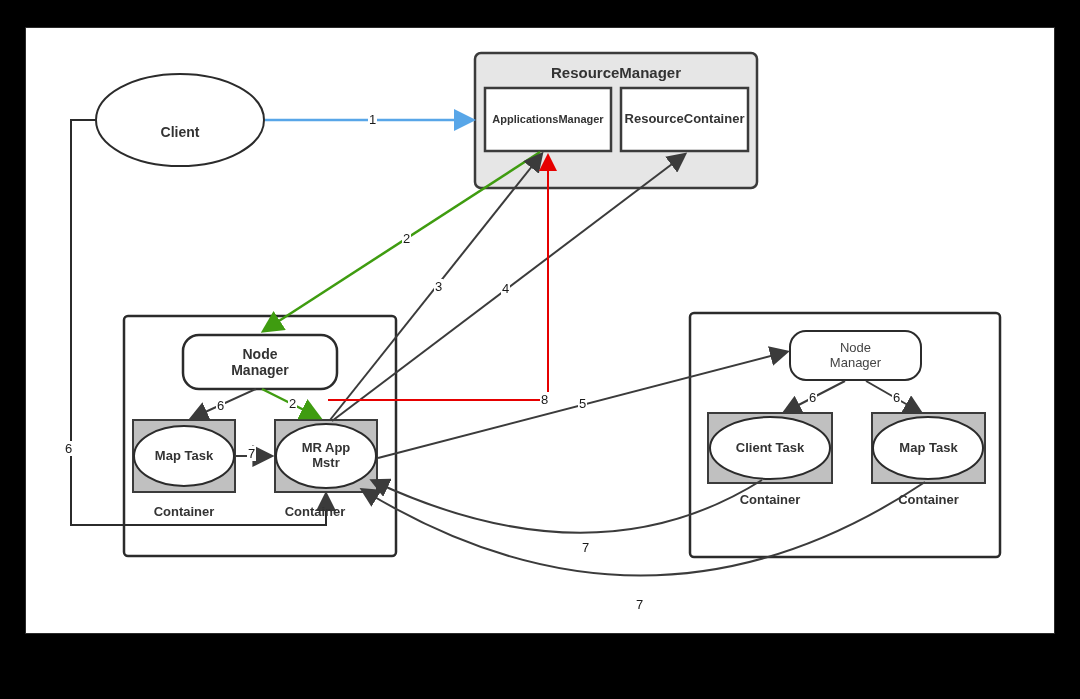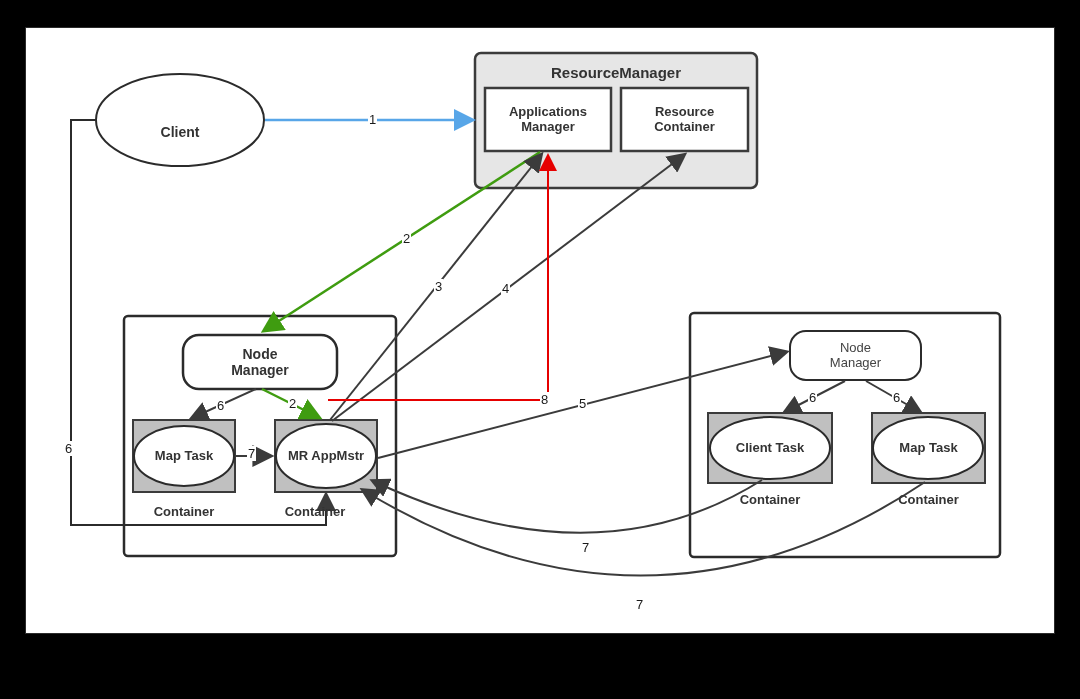--- a/index.html
+++ b/index.html
@@ -87,41 +87,41 @@
 
     <path d="M866,381 L920,412" stroke="#3b3b3b" stroke-width="2" fill="none" marker-end="url(#ahK)"></path>
 
     <path d="M762,480 Q595,585 373,481" stroke="#3b3b3b" stroke-width="2" fill="none" marker-end="url(#ahK)"></path>
 
     <path d="M925,482 Q650,665 363,490" stroke="#3b3b3b" stroke-width="2" fill="none" marker-end="url(#ahK)"></path>
   </svg>
 
   <div class="nodetext bold" style="left:475px;top:60px;width:282px;height:26px;font-size:15px;">ResourceManager</div>
 
-  <div class="nodetext bold" style="left:485px;top:88px;width:126px;height:63px;font-size:13px;flex-direction:column;">
+  <div class="nodetext bold" style="left:485px;top:88px;width:126px;height:63px;font-size:11px;flex-direction:row;">
     <span>Applications</span>
     <span>Manager</span>
   </div>
 
-  <div class="nodetext bold" style="left:621px;top:88px;width:127px;height:63px;font-size:13px;flex-direction:column;">
+  <div class="nodetext bold" style="left:621px;top:88px;width:127px;height:63px;font-size:13px;flex-direction:row;">
     <span>Resource</span>
     <span>Container</span>
   </div>
 
   <div class="nodetext bold" style="left:96px;top:112px;width:168px;height:40px;font-size:14px;">Client</div>
 
   <div class="nodetext bold" style="left:183px;top:335px;width:154px;height:54px;font-size:14px;flex-direction:column;">
     <span>Node</span>
     <span>Manager</span>
   </div>
 
   <div class="nodetext bold" style="left:134px;top:440px;width:100px;height:32px;font-size:13px;">Map Task</div>
   <div class="nodetext bold" style="left:133px;top:500px;width:102px;height:24px;font-size:13px;">Container</div>
 
-  <div class="nodetext bold" style="left:276px;top:434px;width:100px;height:44px;font-size:13px;flex-direction:row;">
+  <div class="nodetext bold" style="left:276px;top:434px;width:100px;height:44px;font-size:13px;flex-direction:column;">
     <span>MR App</span>
     <span>Mstr</span>
   </div>
   <div class="nodetext bold" style="left:264px;top:500px;width:102px;height:24px;font-size:13px;">Container</div>
 
   <div class="nodetext light" style="left:790px;top:331px;width:131px;height:49px;font-size:13px;flex-direction:column;">
     <span>Node</span>
     <span>Manager</span>
   </div>
 

